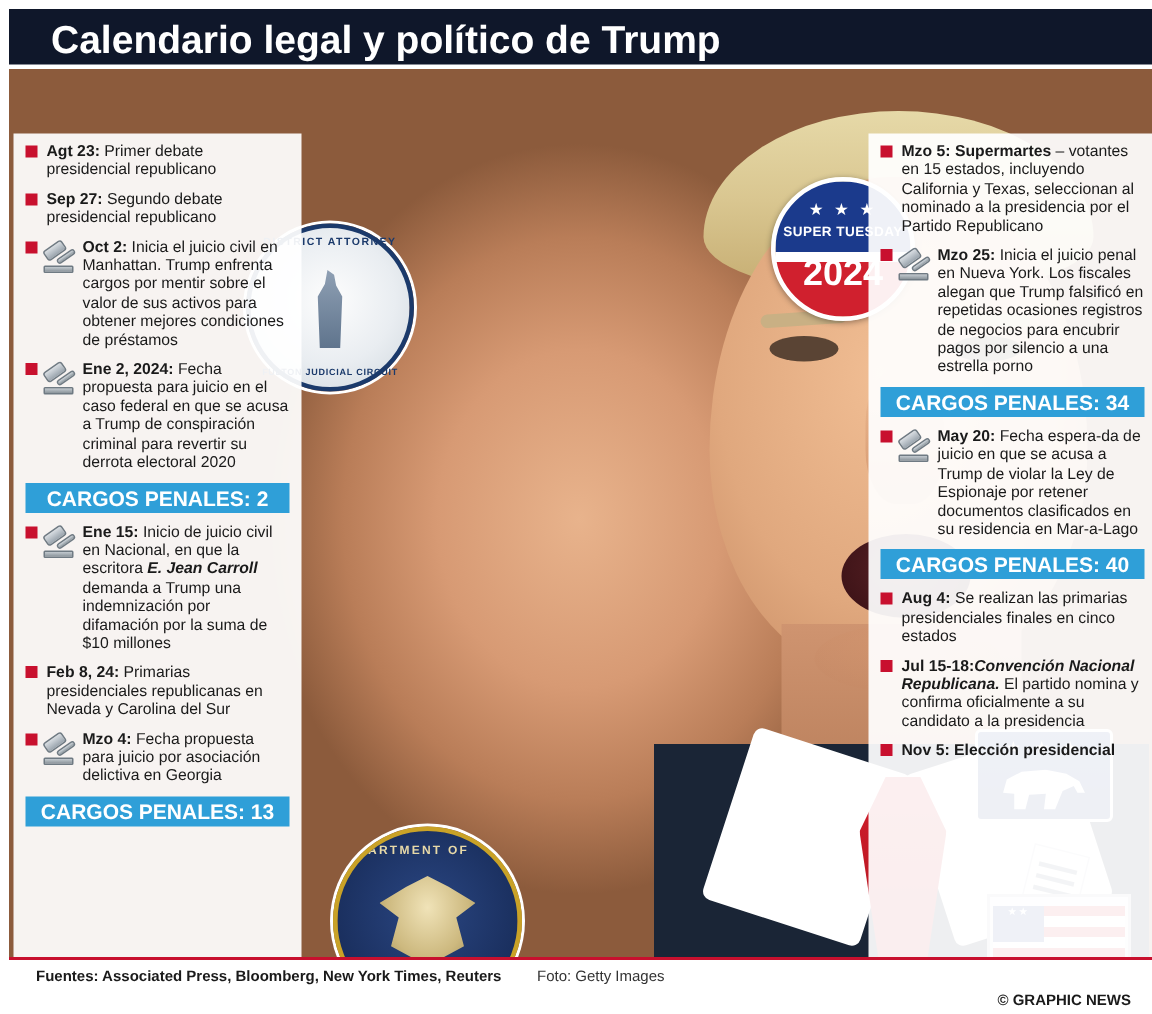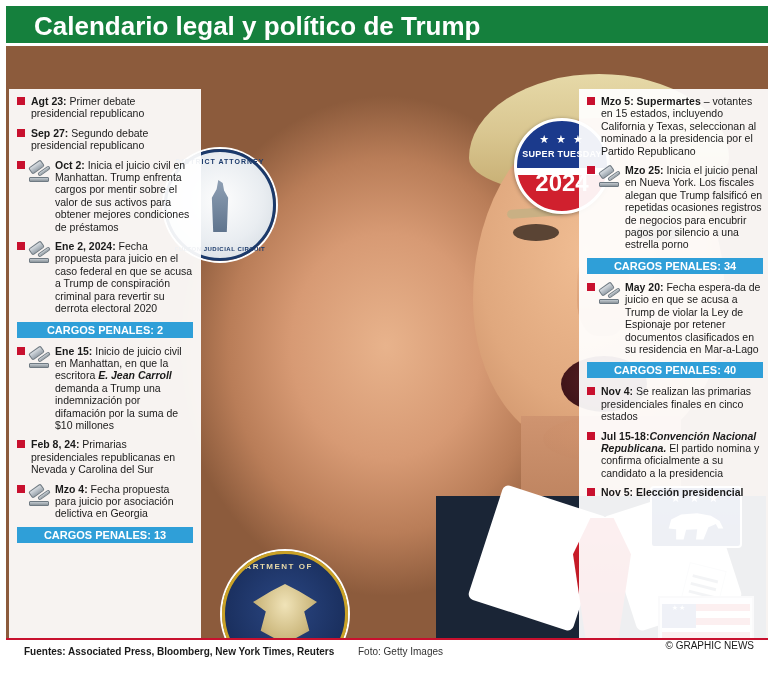--- a/index.html
+++ b/index.html
@@ -12,21 +12,21 @@
   .infographic {
     position: relative;
     width: 768px; height: 676px;
     background: #ffffff;
     border: 3px solid #ffffff;
   }
   
   .header {
     position: absolute; left: 3px; top: 3px;
     width: 762px; height: 40px;
-    background: #15803d;
+    background: #0f172a;
     border-bottom: 3px solid #ffffff;
   }
   .header-title {
     position: absolute; left: 28px; top: 5px;
     font-size: 26px; font-weight: bold; color: #ffffff;
     letter-spacing: 0px;
   }
   
   .photo {
     position: absolute; left: 3px; top: 43px;
@@ -111,21 +111,21 @@
   .entry .bullet {
     position: absolute; left: 0; top: 2px;
     width: 8px; height: 8px; background: #c8102e;
   }
   .entry .date { font-weight: bold; }
   .entry .em { font-style: italic; font-weight: bold; }
   .charges {
     background: #2f9fd8;
     color: #ffffff;
     font-weight: bold;
-    font-size: 11px;
+    font-size: 14px;
     padding: 2px 6px;
     margin: 0 0 7px 0;
     text-align: center;
   }
   .entry.with-gavel { padding-left: 38px; min-height: 26px; }
   .gavel {
     position: absolute; left: 11px; top: 1px; width: 24px; height: 24px;
   }
   
   .gavel .head-g {
@@ -254,22 +254,22 @@
   }
   .footer-sources {
     position: absolute; left: 18px; top: 6px;
     font-size: 10px; font-weight: bold; color: #1a1a1a; text-align: center;
   }
   .footer-credit {
     position: absolute; left: 352px; top: 6px;
     font-size: 10px; color: #333333;
   }
   .footer-gn {
-    position: absolute; right: 14px; top: 0;
-    font-size: 10px; font-weight: normal; color: #1a1a1a;
+    position: absolute; right: 14px; top: 22px;
+    font-size: 10px; font-weight: bold; color: #1a1a1a;
   }
 </style>
 </head>
 <body>
 
 <div class="infographic">
 
   <div class="header">
     <div class="header-title">Calendario legal y político de Trump</div>
   </div>
@@ -340,21 +340,21 @@
           <div class="entry with-gavel"><span class="bullet"></span><span class="gavel">
               <span class="head-g"></span>
               <span class="handle"></span>
               <span class="block"></span>
             </span><span class="date">Ene 2, 2024:</span><span> Fecha propuesta para juicio en el caso federal en que se acusa a Trump de conspiración criminal para revertir su derrota electoral 2020</span></div>
           <div class="charges">CARGOS PENALES: 2</div>
           <div class="entry with-gavel"><span class="bullet"></span><span class="gavel">
               <span class="head-g"></span>
               <span class="handle"></span>
               <span class="block"></span>
-            </span><span class="date">Ene 15:</span><span>  Inicio de juicio civil en Manhattan, en que la escritora </span><span class="em">E. Jean Carroll</span><span> demanda a Trump una indemnización por difamación por la suma de $10 millones</span></div>
+            </span><span class="date">Ene 15:</span><span>  Inicio de juicio civil en Nacional, en que la escritora </span><span class="em">E. Jean Carroll</span><span> demanda a Trump una indemnización por difamación por la suma de $10 millones</span></div>
           <div class="entry"><span class="bullet"></span><span class="date">Feb 8, 24:</span><span> Primarias presidenciales republicanas en Nevada y Carolina del Sur</span></div>
           <div class="entry with-gavel"><span class="bullet"></span><span class="gavel">
               <span class="head-g"></span>
               <span class="handle"></span>
               <span class="block"></span>
             </span><span class="date">Mzo 4:</span><span> Fecha propuesta para juicio por asociación delictiva en Georgia</span></div>
           <div class="charges">CARGOS PENALES: 13</div>
         </div>
     </div>
 
@@ -366,21 +366,21 @@
               <span class="handle"></span>
               <span class="block"></span>
             </span><span class="date">Mzo 25:</span><span> Inicia el juicio penal en Nueva York. Los fiscales alegan que Trump falsificó en repetidas ocasiones registros de negocios para encubrir pagos por silencio a una estrella porno</span></div>
           <div class="charges">CARGOS PENALES: 34</div>
           <div class="entry with-gavel"><span class="bullet"></span><span class="gavel">
               <span class="head-g"></span>
               <span class="handle"></span>
               <span class="block"></span>
             </span><span class="date">May 20:</span><span> Fecha espera-da de juicio en que se acusa a Trump de violar la Ley de Espionaje por retener documentos clasificados en su residencia en Mar-a-Lago</span></div>
           <div class="charges">CARGOS PENALES: 40</div>
-          <div class="entry"><span class="bullet"></span><span class="date">Nov 4:</span><span> Se realizan las primarias presidenciales finales en cinco estados</span></div>
+          <div class="entry"><span class="bullet"></span><span class="date">Aug 4:</span><span> Se realizan las primarias presidenciales finales en cinco estados</span></div>
           <div class="entry"><span class="bullet"></span><span class="date">Jul 15-18:</span><span></span><span class="em">Convención Nacional Republicana.</span><span> El partido nomina y confirma oficialmente a su candidato a la presidencia</span></div>
           <div class="entry"><span class="bullet"></span><span class="date">Nov 5:</span><span class="date"> Elección presidencial</span></div>
         </div>
     </div>
   </div>
 
   <div class="footer">
     <div class="footer-sources">Fuentes: Associated Press, Bloomberg, New York Times, Reuters</div>
     <div class="footer-credit">Foto: Getty Images</div>
     <div class="footer-gn">© GRAPHIC NEWS</div>

